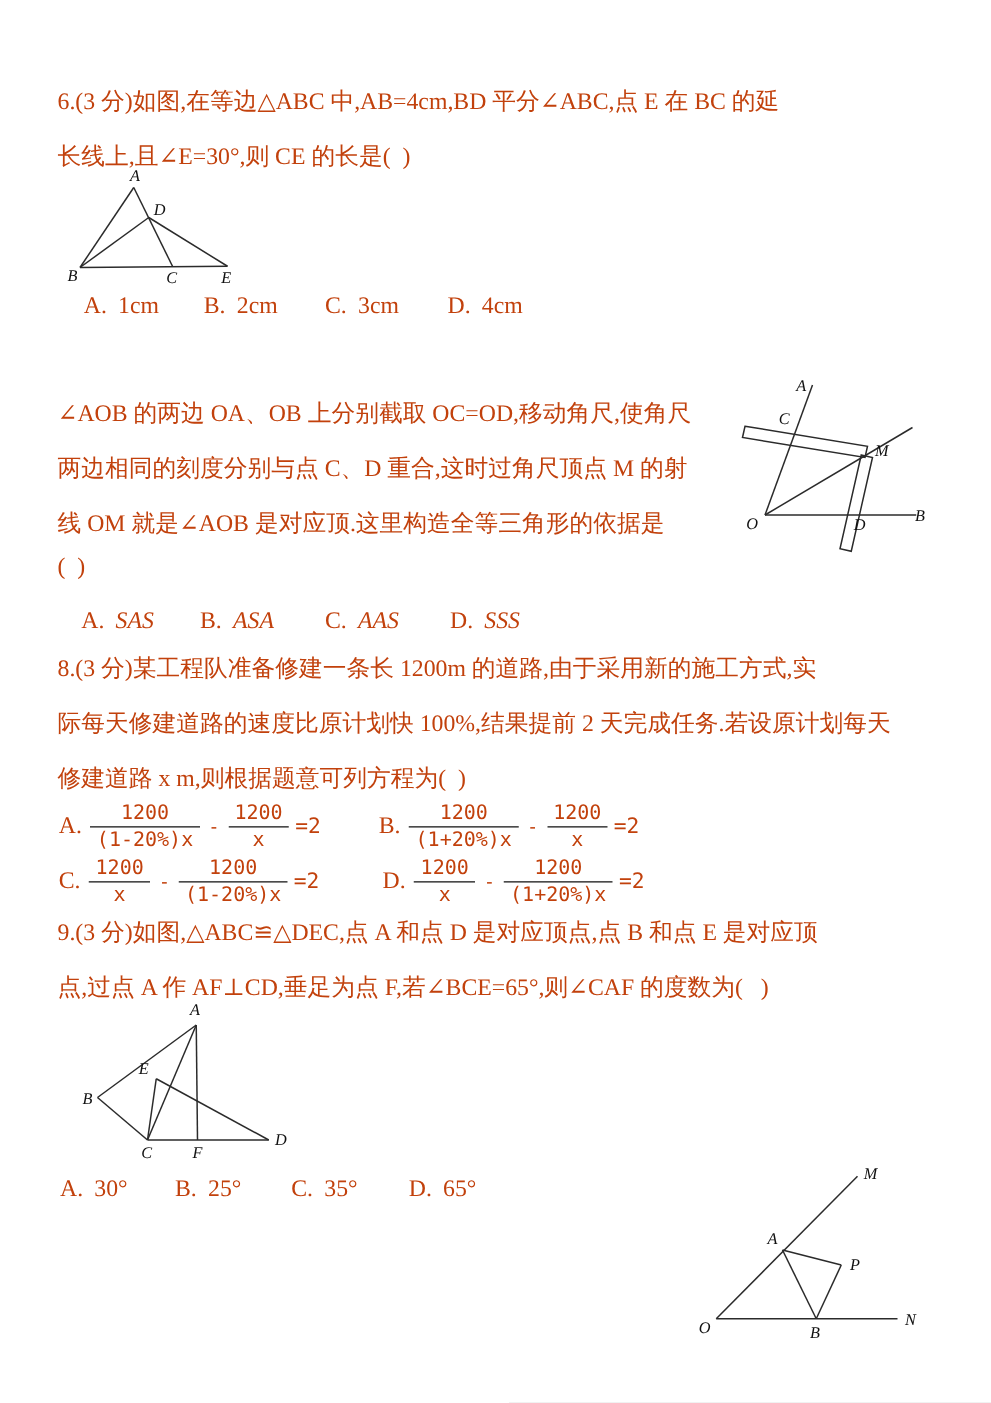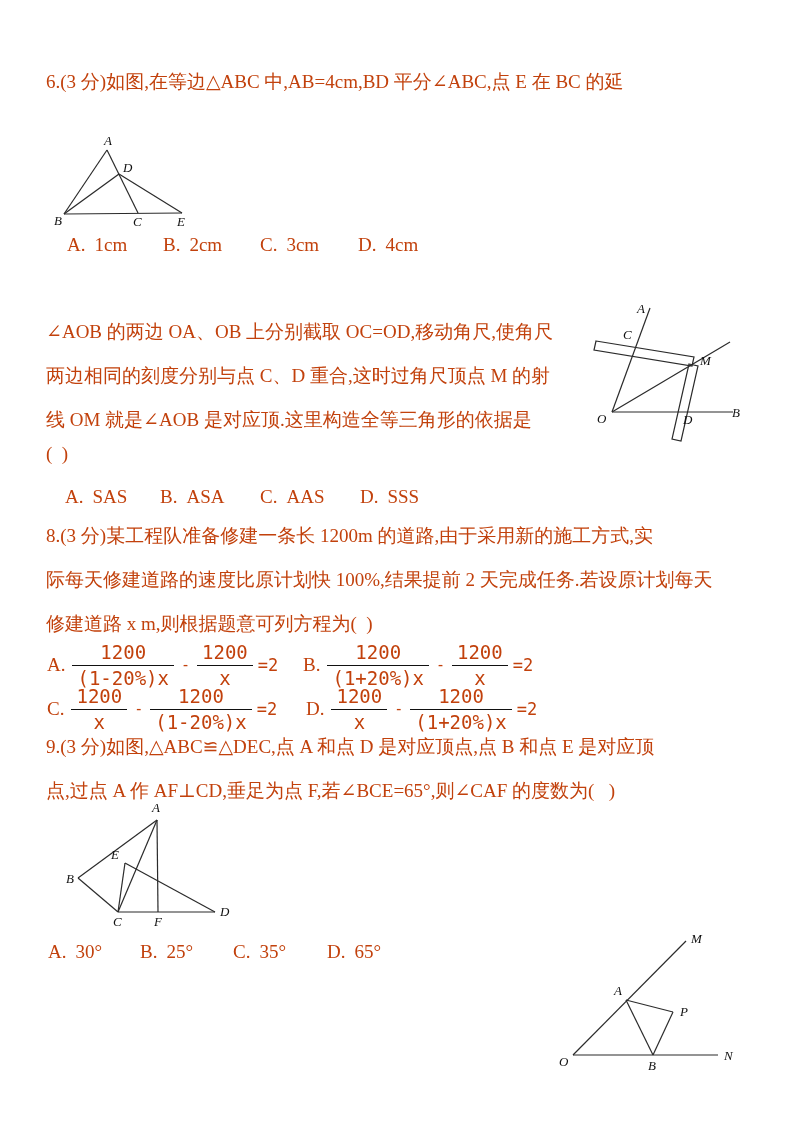--- a/index.html
+++ b/index.html
@@ -5,38 +5,39 @@
   html,body{margin:0;padding:0;background:#e8e8e8;}
   .page{
     position:relative;width:793px;height:1122px;background:#ffffff;
     font-family:"Liberation Serif","DejaVu Serif",serif;color:#c2410c;
     overflow:hidden;margin:0 auto;padding-left:48px;
   }
   .tline{position:absolute;font-size:19px;line-height:24px;white-space:pre;}
   .opt{position:absolute;font-size:19px;white-space:pre;}
   .opt .lab{margin-right:9px;}
   .opt .val{font-style:normal;text-align:right;}
-  .opt .val.ital{}
+  .opt .val.ital{font-style:italic;}
   .eq{position:absolute;display:flex;align-items:center;font-size:19px;}
   .eq .lab{margin-right:7px;}
-  .frac{display:inline-block;text-align:center;font-family:"DejaVu Sans Mono",monospace;font-size:19px;line-height:1.3;}
+  .frac{display:inline-block;text-align:center;font-family:"DejaVu Sans Mono",monospace;font-size:16px;line-height:1.3;}
   .frac .num{display:block;border-bottom:1.5px solid #111;padding:0 5px;}
   .frac .den{display:block;padding:0 5px;text-align:center;}
   .eq .op{margin:0 7px;font-family:"DejaVu Sans Mono",monospace;font-size:15px;}
   .eq .rhs{margin-left:5px;font-family:"DejaVu Sans Mono",monospace;font-size:17px;}
   svg.fig{position:absolute;overflow:visible;}
   svg.fig line, svg.fig polygon{stroke:#2b2b2b;stroke-width:1.2;fill:none;}
   .fig-label{font-family:"Liberation Serif","DejaVu Serif",serif;font-style:italic;font-size:13px;fill:#111;}
 </style>
 </head>
 <body>
 
 <div class="page">
 
   <div class="tline" style="left:46px;top:70px">6.(3 分)如图,在等边△ABC 中,AB=4cm,BD 平分∠ABC,点 E 在 BC 的延</div>
+  <div class="tline" style="left:46px;top:114px">长线上,且∠E=30°,则 CE 的长是(  )</div>
 
   <svg class="fig" style="left:48px;top:133px" width="150" height="95" viewBox="0 0 150 95">
     <line x1="16" y1="81" x2="59" y2="17"></line>
     <line x1="59" y1="17" x2="90" y2="80"></line>
     <line x1="16" y1="81" x2="134" y2="80"></line>
     <line x1="16" y1="81" x2="71" y2="41"></line>
     <line x1="71" y1="41" x2="134" y2="80"></line>
     <text class="fig-label" x="56" y="12">A</text>
     <text class="fig-label" x="6" y="92">B</text>
     <text class="fig-label" x="85" y="93">C</text>

